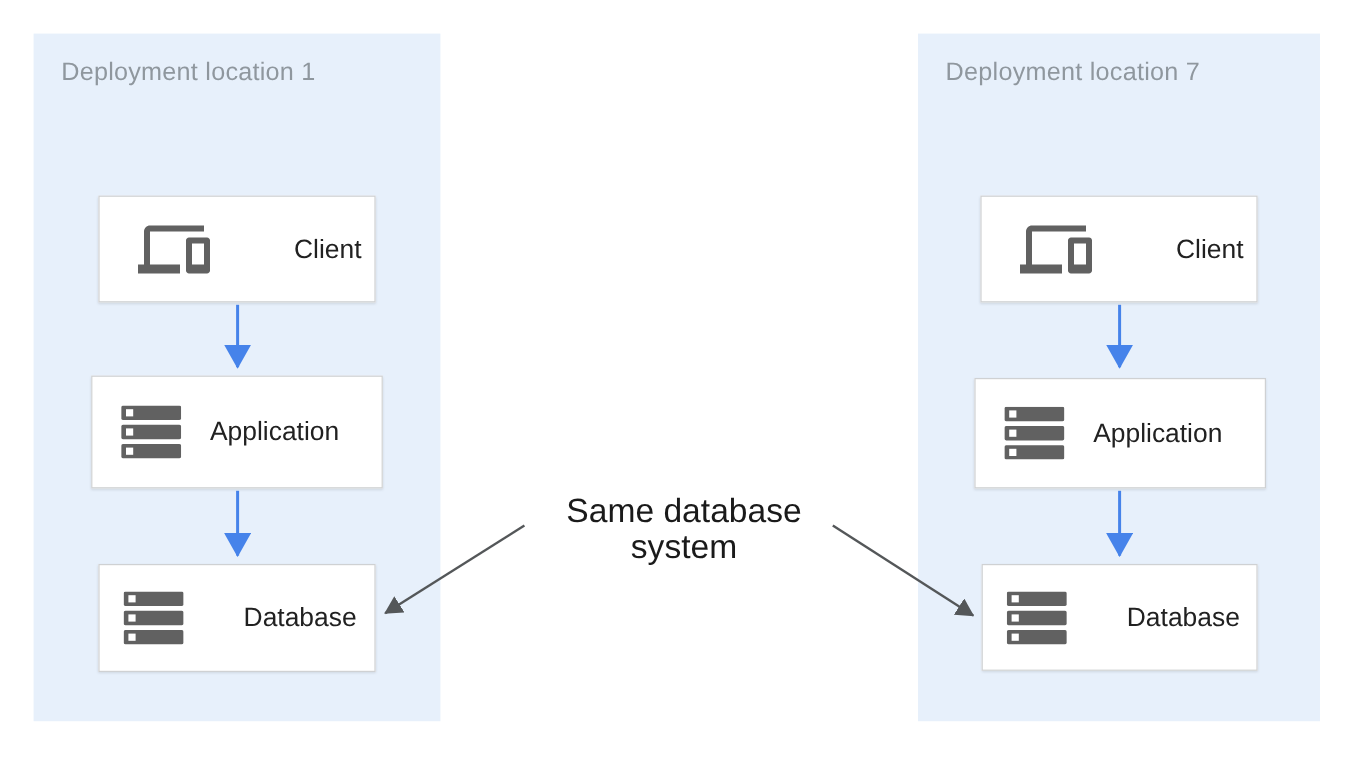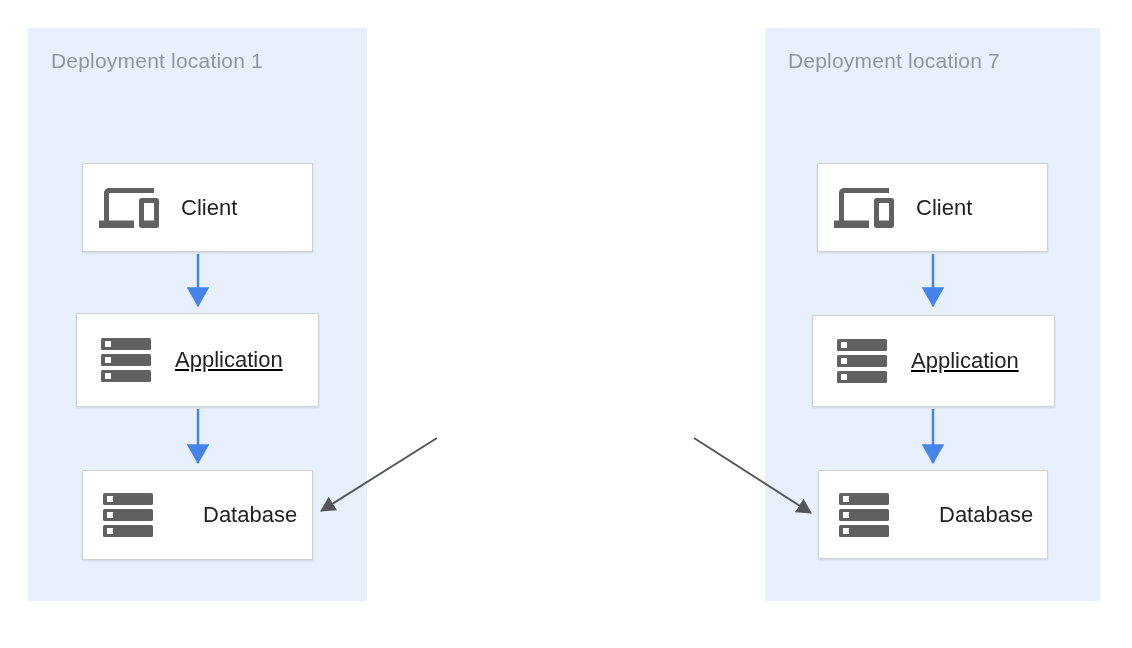--- a/index.html
+++ b/index.html
@@ -36,23 +36,23 @@
     border: 1px solid var(--node-border, #cfd1d3);
     box-shadow: 0 1px 2px rgba(0,0,0,0.10);
     display: flex;
     align-items: center;
   }
   .node-label {
     font-size: 22px;
     color: var(--node-label, #212121);
     white-space: nowrap;
   }
-  .node--client { padding-left: 16px; }
+  .node--client { padding-left: 32px; gap: 48px; }
   .node--client .node-label { margin-left: 22px; }
-  .node--app    { padding-left: 24px; text-decoration: underline; }
+  .node--app    { padding-left: 24px; }
   .node--app .node-label    { margin-left: 24px; }
   .node--db     { padding-left: 20px; gap: 24px; }
   .node--db .node-label     { margin-left: 26px; }
 
   .node--l-client { left: 82px;  top: 163px; width: 231px; height: 89px; }
   .node--l-app    { left: 76px;  top: 313px; width: 243px; height: 94px; }
   .node--l-db     { left: 82px;  top: 470px; width: 231px; height: 90px; }
   .node--r-client { left: 817px; top: 163px; width: 231px; height: 89px; }
   .node--r-app    { left: 812px; top: 315px; width: 243px; height: 92px; }
   .node--r-db     { left: 818px; top: 470px; width: 230px; height: 89px; }
@@ -181,14 +181,18 @@
       </marker>
     </defs>
     <line class="flow-line" x1="198" y1="254" x2="198" y2="306" marker-end="url(#arrow-blue)"></line>
     <line class="flow-line" x1="198" y1="409" x2="198" y2="463" marker-end="url(#arrow-blue)"></line>
     <line class="flow-line" x1="933" y1="254" x2="933" y2="306" marker-end="url(#arrow-blue)"></line>
     <line class="flow-line" x1="933" y1="409" x2="933" y2="463" marker-end="url(#arrow-blue)"></line>
     <line class="ann-line" x1="437" y1="438" x2="321" y2="511" marker-end="url(#arrow-gray)"></line>
     <line class="ann-line" x1="694" y1="438" x2="811" y2="513" marker-end="url(#arrow-gray)"></line>
   </svg>
 
+  <div class="annotation">
+    <div>Same database</div>
+    <div>system</div>
+  </div>
 
 </div>
 
 </body></html>

